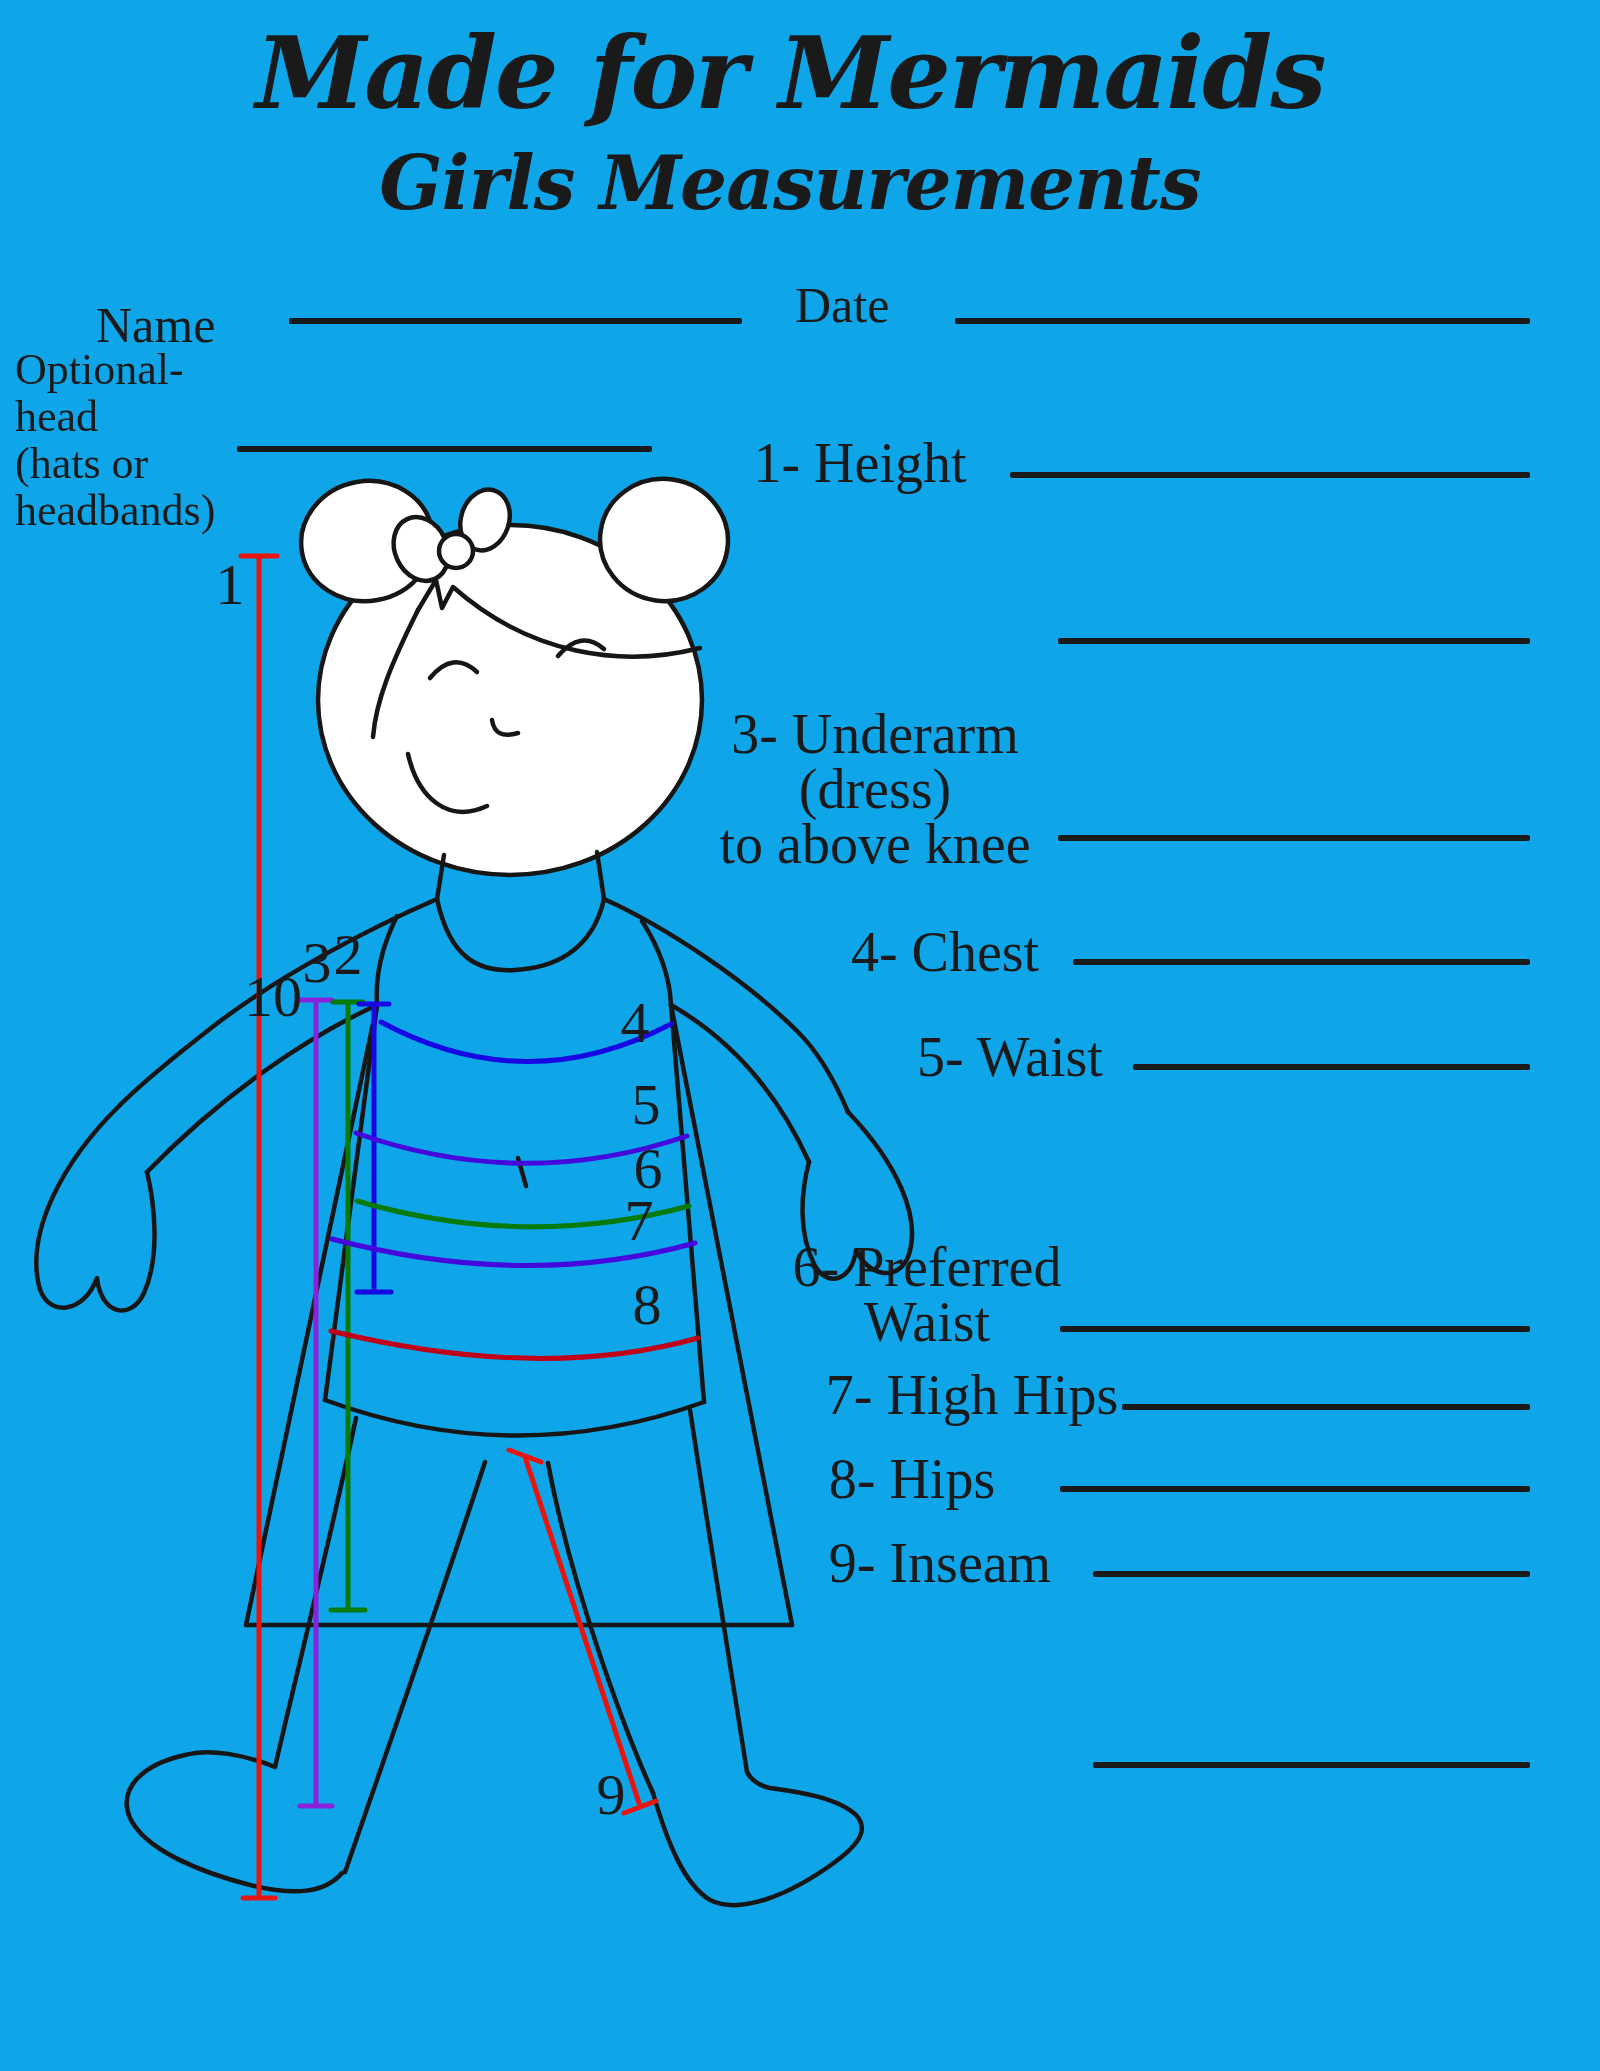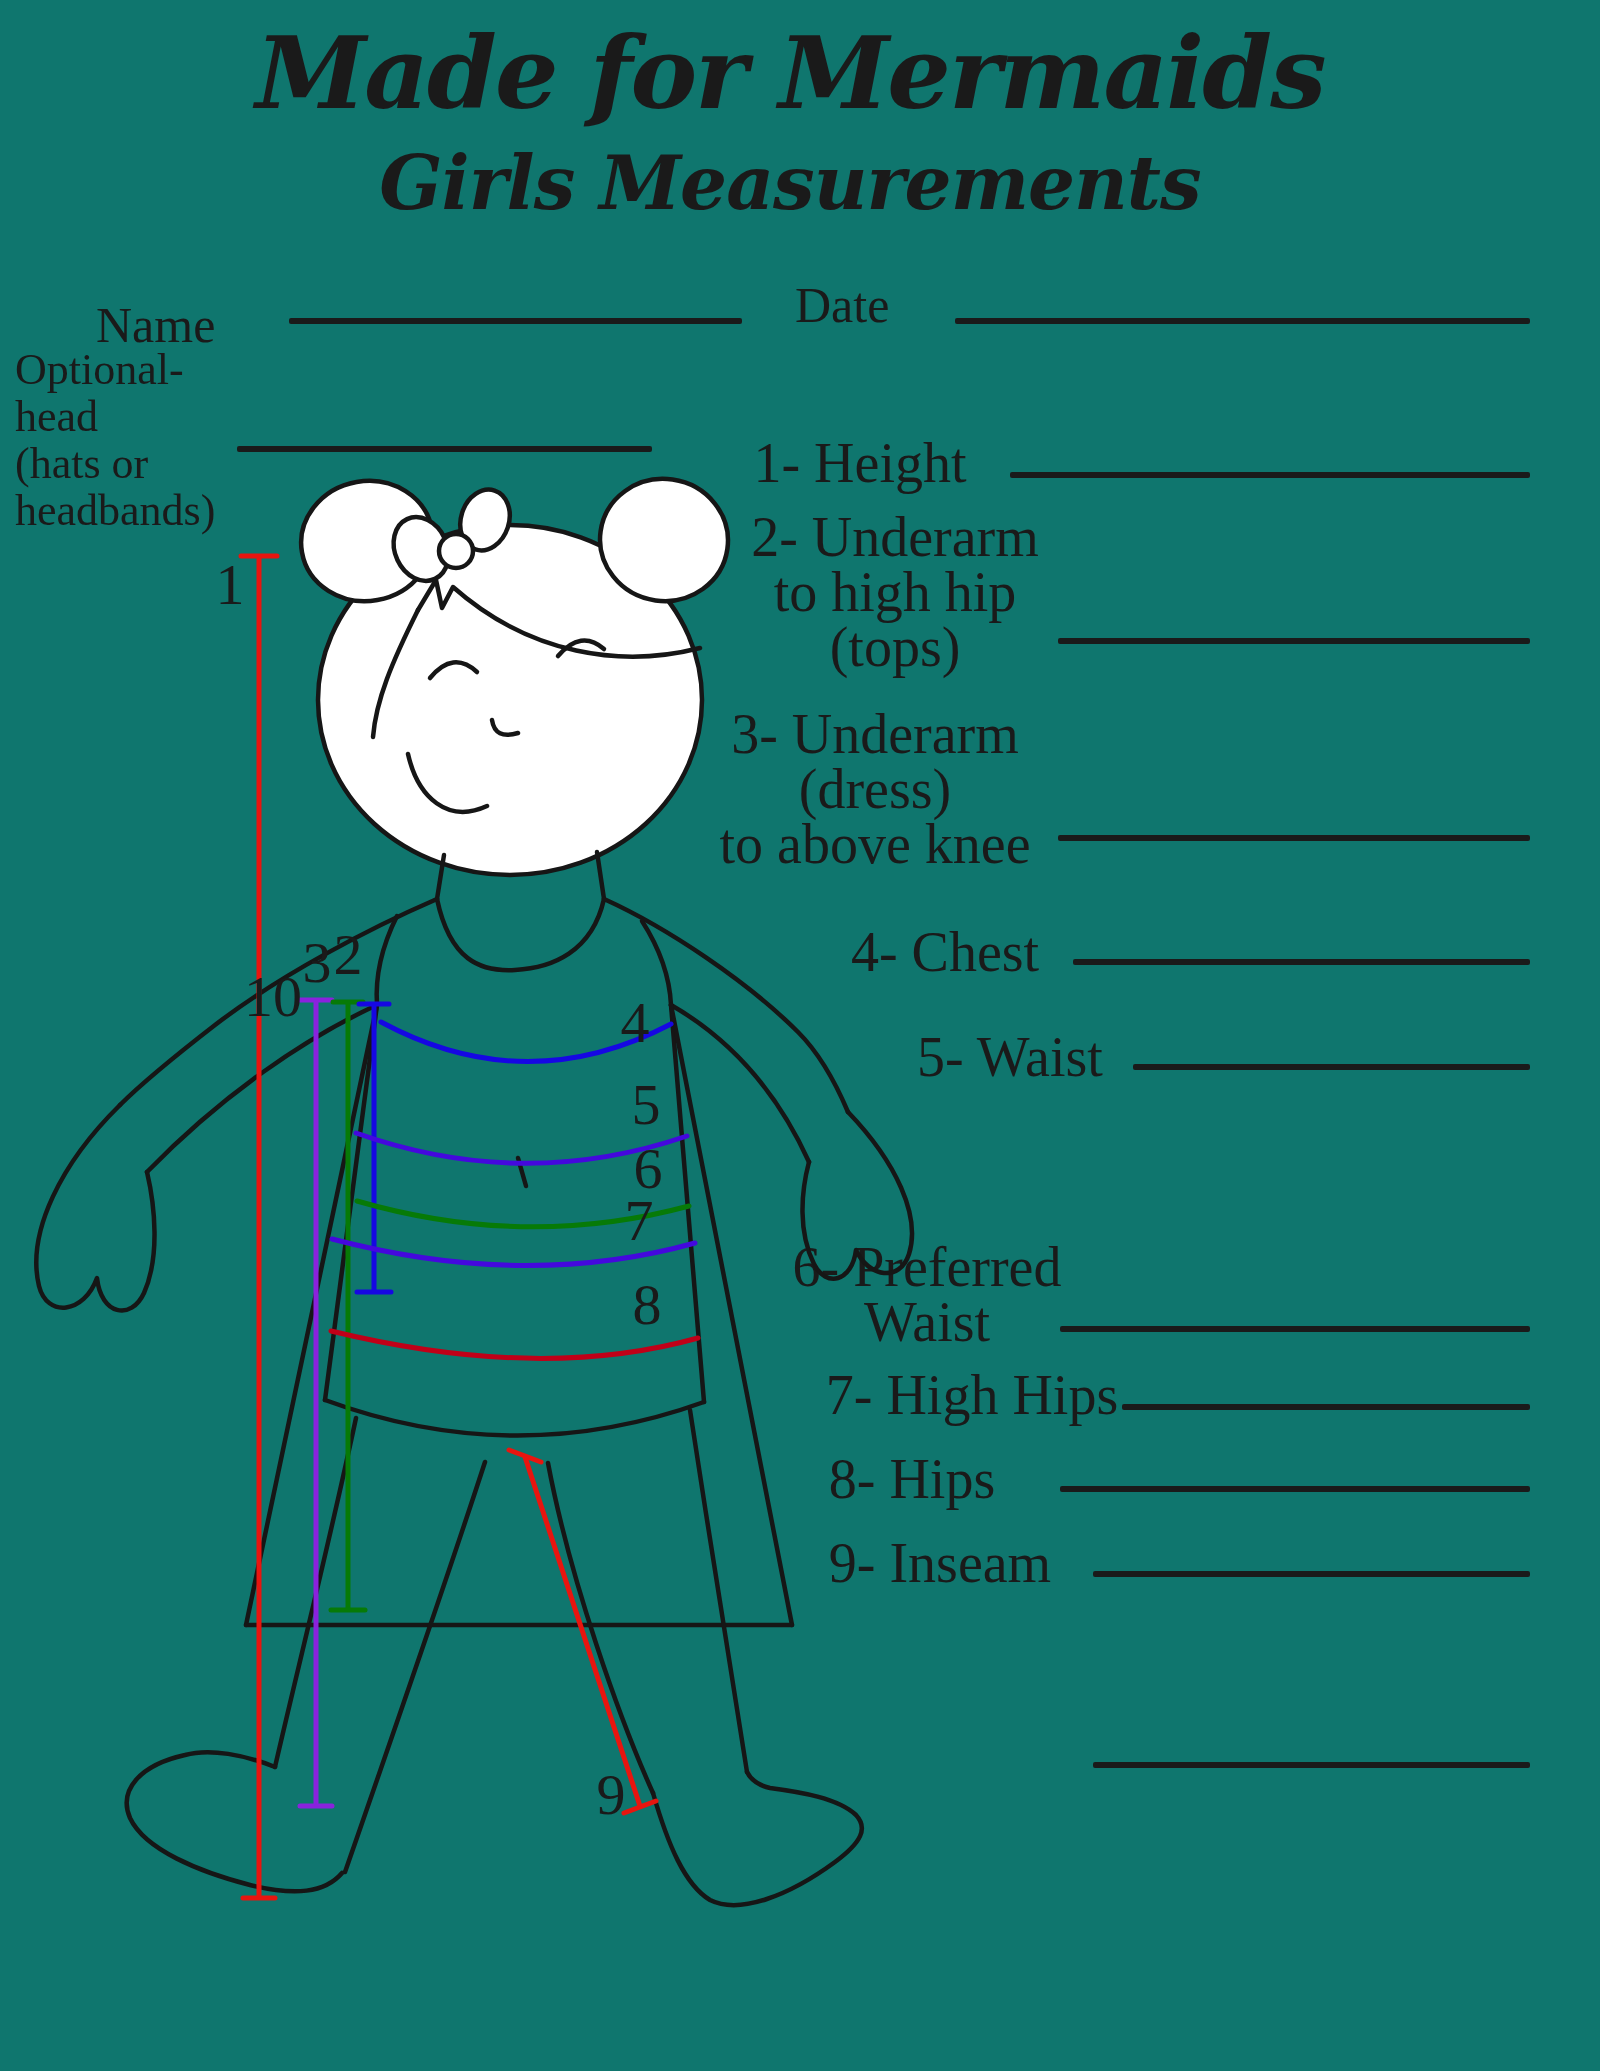--- a/index.html
+++ b/index.html
@@ -1,18 +1,18 @@
 <!DOCTYPE html>
 <html><head>
 <meta charset="utf-8">
 <style>
   html,body{margin:0;padding:0;background:#888;}
   .page{
     position:relative;width:1600px;height:2071px;margin:0 auto;
-    background:#0f766e;overflow:hidden;
+    background:#0ea5e9;overflow:hidden;
     font-family:"Liberation Serif", serif;color:#1a1a1a;
   }
   .abs{position:absolute;}
   .title{
     top:14px;left:90px;width:1400px;text-align:center;
     font-family:"DejaVu Serif", serif;font-style:italic;font-weight:bold;
     font-size:100px;letter-spacing:-2px;
   }
   .subtitle{
     top:140px;left:90px;width:1400px;text-align:center;
@@ -53,25 +53,20 @@
     <div>(hats or</div>
     <div>headbands)</div>
   </div>
   <div class="abs rule" style="left:237px;top:446px;width:415px;"></div>
 
   <div class="abs mlabel" style="left:700px;top:436px;width:320px;">
     <div>1- Height</div>
   </div>
   <div class="abs rule" style="left:1010px;top:472px;width:520px;"></div>
 
-  <div class="abs mlabel" style="left:715px;top:510px;width:360px;">
-    <div>2- Underarm</div>
-    <div>to high hip</div>
-    <div>(tops)</div>
-  </div>
   <div class="abs rule" style="left:1058px;top:638px;width:472px;"></div>
 
   <div class="abs mlabel" style="left:685px;top:707px;width:380px;">
     <div>3- Underarm</div>
     <div>(dress)</div>
     <div>to above knee</div>
   </div>
   <div class="abs rule" style="left:1058px;top:835px;width:472px;"></div>
 
   <div class="abs mlabel" style="left:785px;top:925px;width:320px;">

